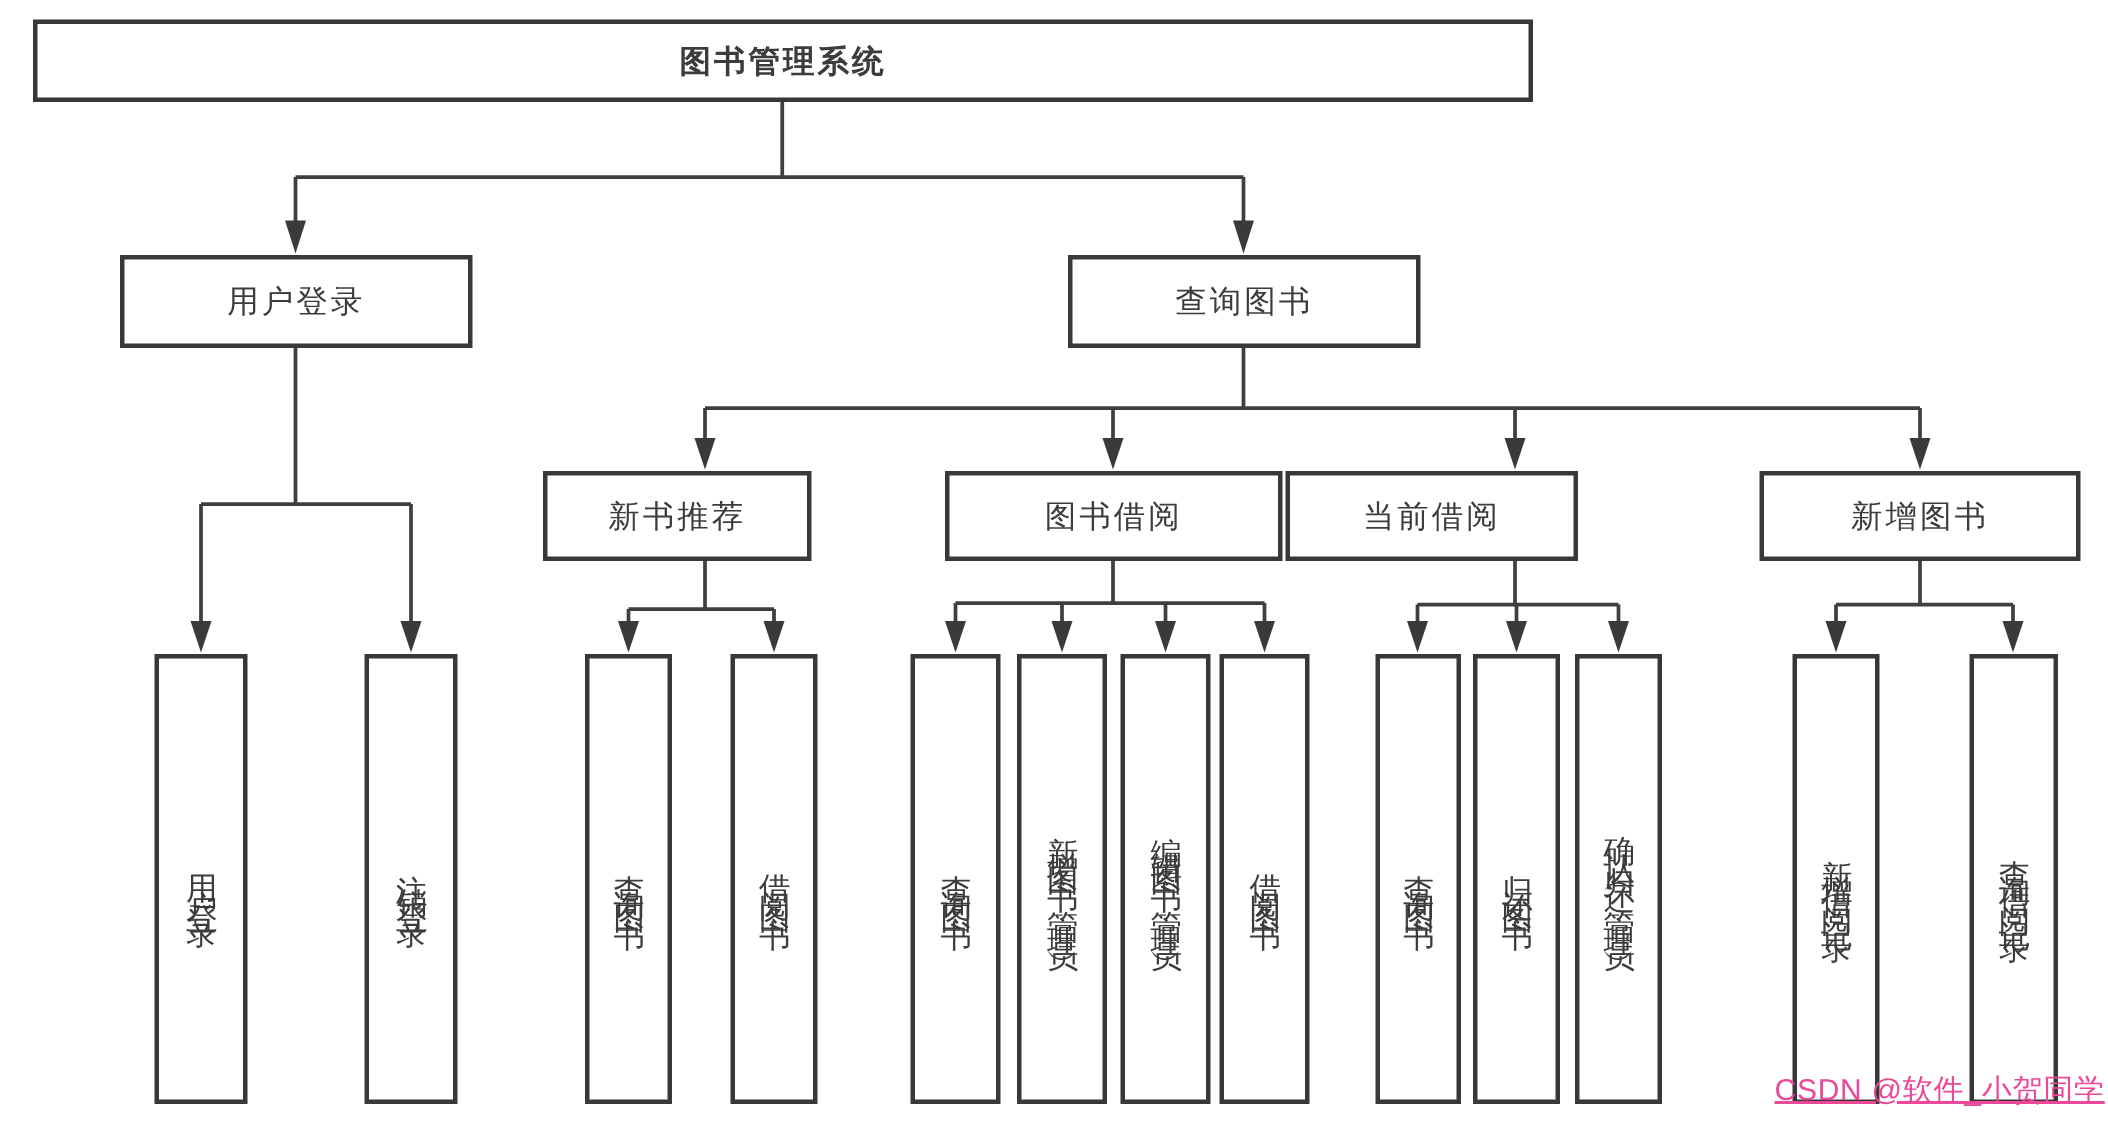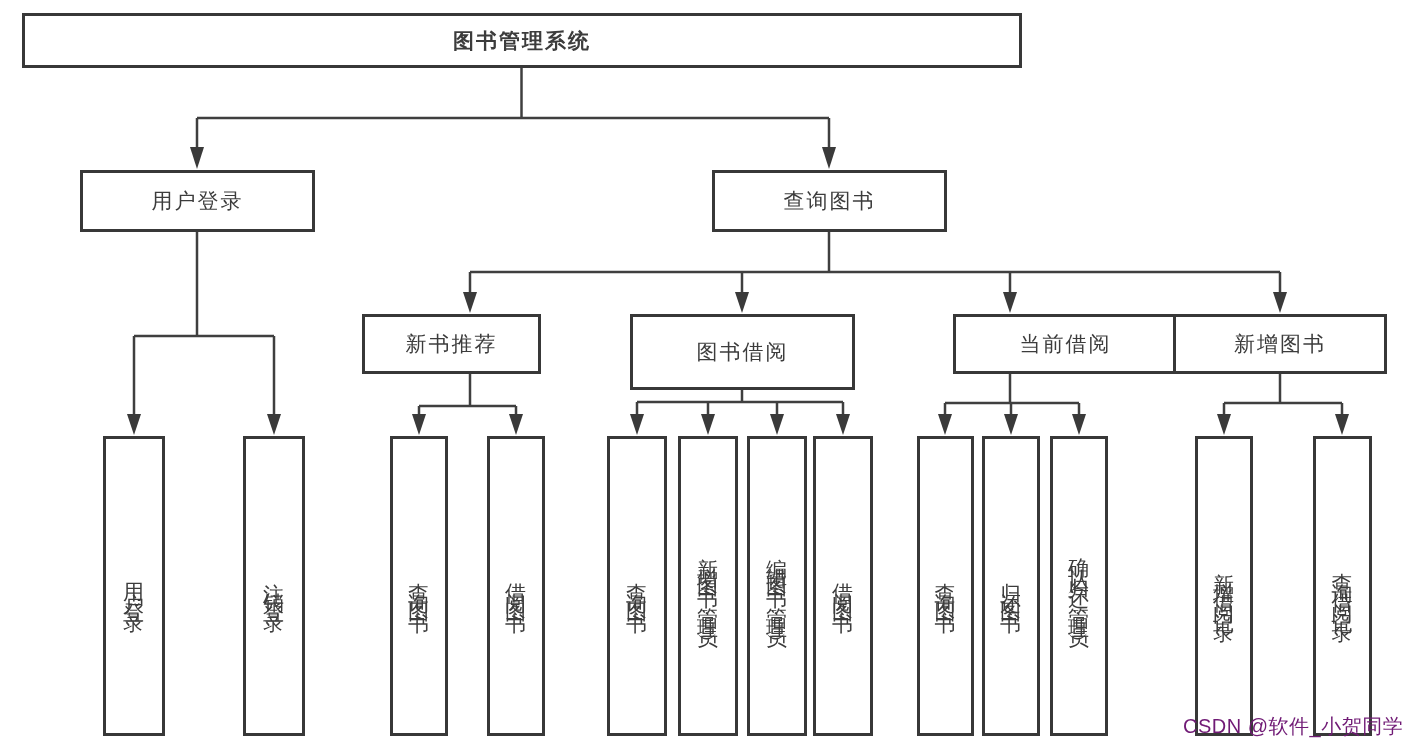--- a/index.html
+++ b/index.html
@@ -51,23 +51,24 @@
     letter-spacing: 10px;
     line-height: 1;
     color: #3c3c3c;
   }
   .watermark {
     position: absolute;
     left: 1183px;
     top: 713px;
     font-size: 20px;
     letter-spacing: 0.5px;
-    color: #701a75;
+    color: #ec4899;
     white-space: nowrap;
     z-index: 5;
+    text-decoration: underline;
   }
 </style>
 </head>
 <body>
 
 <div class="canvas">
 
   <svg class="connectors" viewBox="0 0 1405 747">
 
     <g>
@@ -151,24 +152,24 @@
   <div class="node" style="left:80px; top:170px; width:235px; height:62px;">
     <span class="hlabel">用户登录</span>
   </div>
   <div class="node" style="left:712px; top:170px; width:235px; height:62px;">
     <span class="hlabel">查询图书</span>
   </div>
 
   <div class="node" style="left:362px; top:314px; width:179px; height:60px;">
     <span class="hlabel">新书推荐</span>
   </div>
-  <div class="node" style="left:630px; top:314px; width:225px; height:76px;">
+  <div class="node" style="left:630px; top:314px; width:225px; height:60px;">
     <span class="hlabel">图书借阅</span>
   </div>
-  <div class="node" style="left:953px; top:314px; width:225px; height:60px;">
+  <div class="node" style="left:857px; top:314px; width:195px; height:60px;">
     <span class="hlabel">当前借阅</span>
   </div>
   <div class="node" style="left:1173px; top:314px; width:214px; height:60px;">
     <span class="hlabel">新增图书</span>
   </div>
 
   <div class="leaf" style="left:103px; top:436px; width:62px; height:300px;">
     <span class="vlabel">用户登录</span>
   </div>
   <div class="leaf" style="left:243px; top:436px; width:62px; height:300px;">

